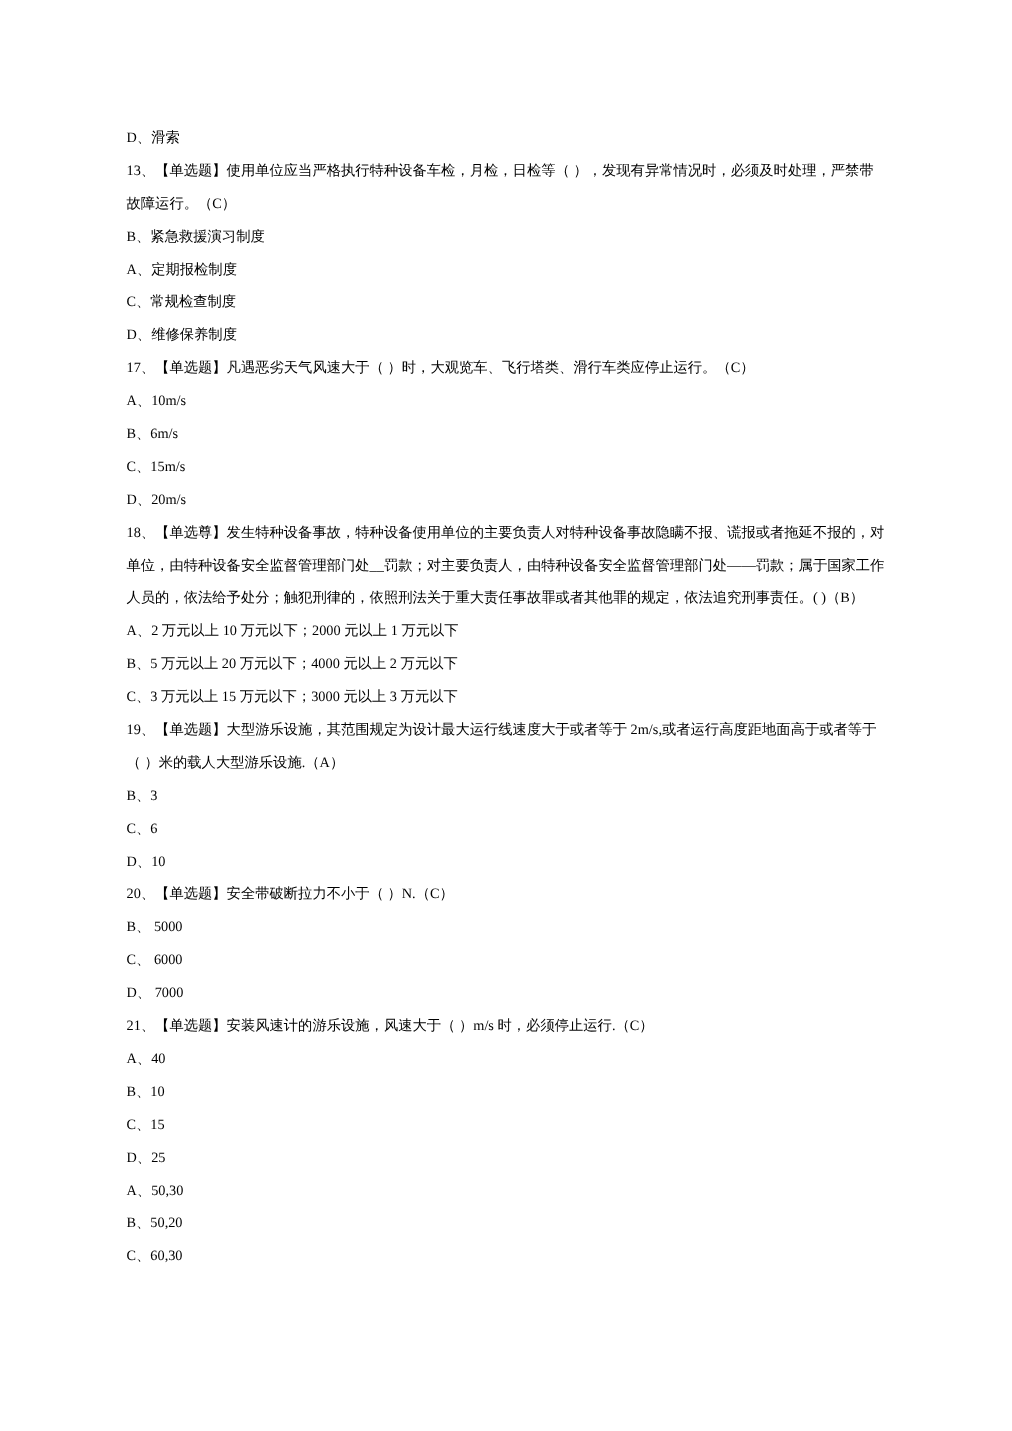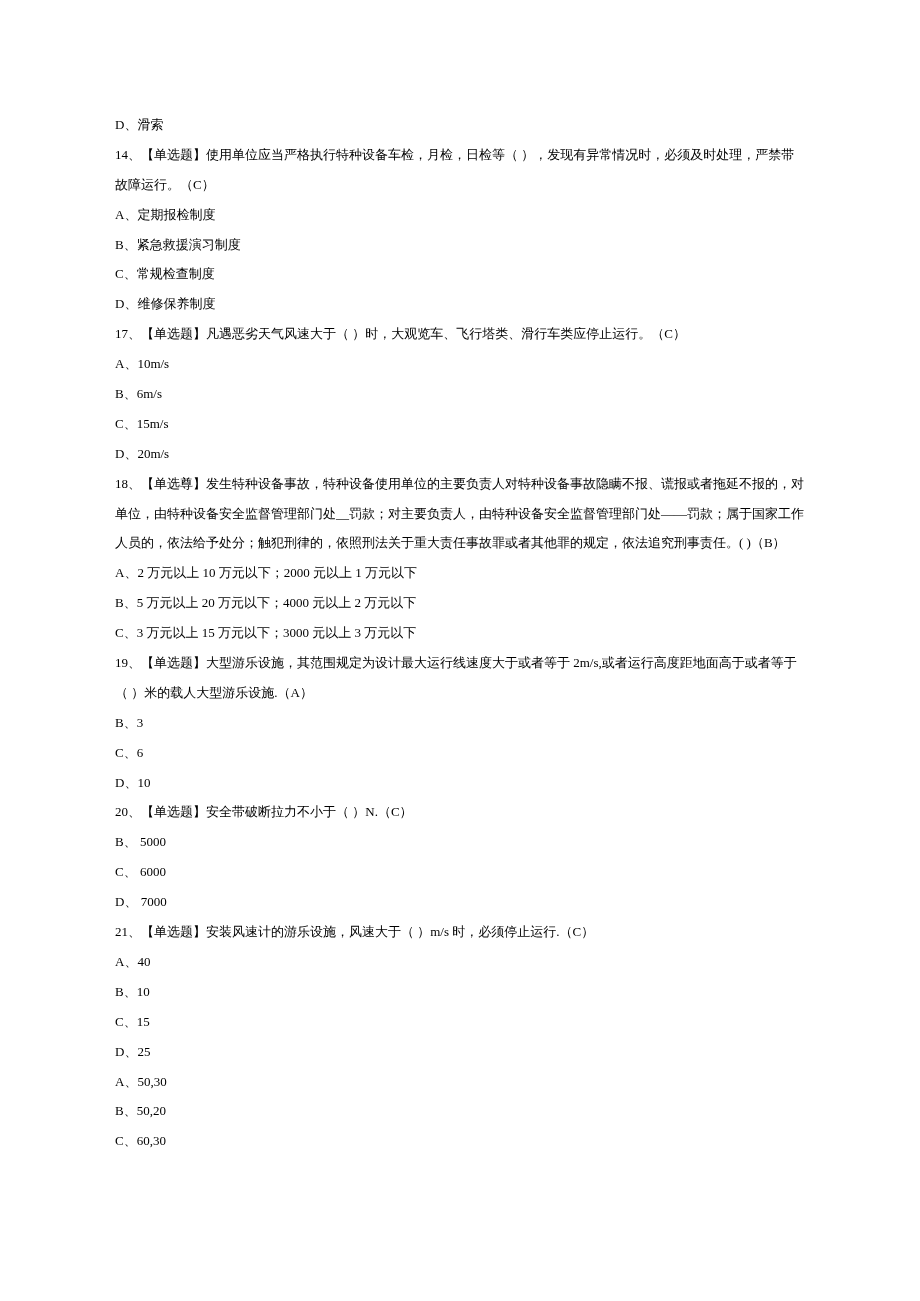--- a/index.html
+++ b/index.html
@@ -18,23 +18,23 @@
     }
     .line {
       display: block;
     }
   </style>
 </head>
 <body>
 
 <div id="content">
     <span class="line">D、滑索</span>
-    <span class="line">14、【单选题】使用单位应当严格执行特种设备车检，月检，日检等（ ），发现有异常情况时，必须及时处理，严禁带故障运行。（C）</span>
+    <span class="line">13、【单选题】使用单位应当严格执行特种设备车检，月检，日检等（ ），发现有异常情况时，必须及时处理，严禁带故障运行。（C）</span>
+    <span class="line">B、紧急救援演习制度</span>
     <span class="line">A、定期报检制度</span>
-    <span class="line">B、紧急救援演习制度</span>
     <span class="line">C、常规检查制度</span>
     <span class="line">D、维修保养制度</span>
     <span class="line">17、【单选题】凡遇恶劣天气风速大于（ ）时，大观览车、飞行塔类、滑行车类应停止运行。（C）</span>
     <span class="line">A、10m/s</span>
     <span class="line">B、6m/s</span>
     <span class="line">C、15m/s</span>
     <span class="line">D、20m/s</span>
     <span class="line">18、【单选尊】发生特种设备事故，特种设备使用单位的主要负责人对特种设备事故隐瞒不报、谎报或者拖延不报的，对单位，由特种设备安全监督管理部门处__罚款；对主要负责人，由特种设备安全监督管理部门处——罚款；属于国家工作人员的，依法给予处分；触犯刑律的，依照刑法关于重大责任事故罪或者其他罪的规定，依法追究刑事责任。( )（B）</span>
     <span class="line">A、2 万元以上 10 万元以下；2000 元以上 1 万元以下</span>
     <span class="line">B、5 万元以上 20 万元以下；4000 元以上 2 万元以下</span>

